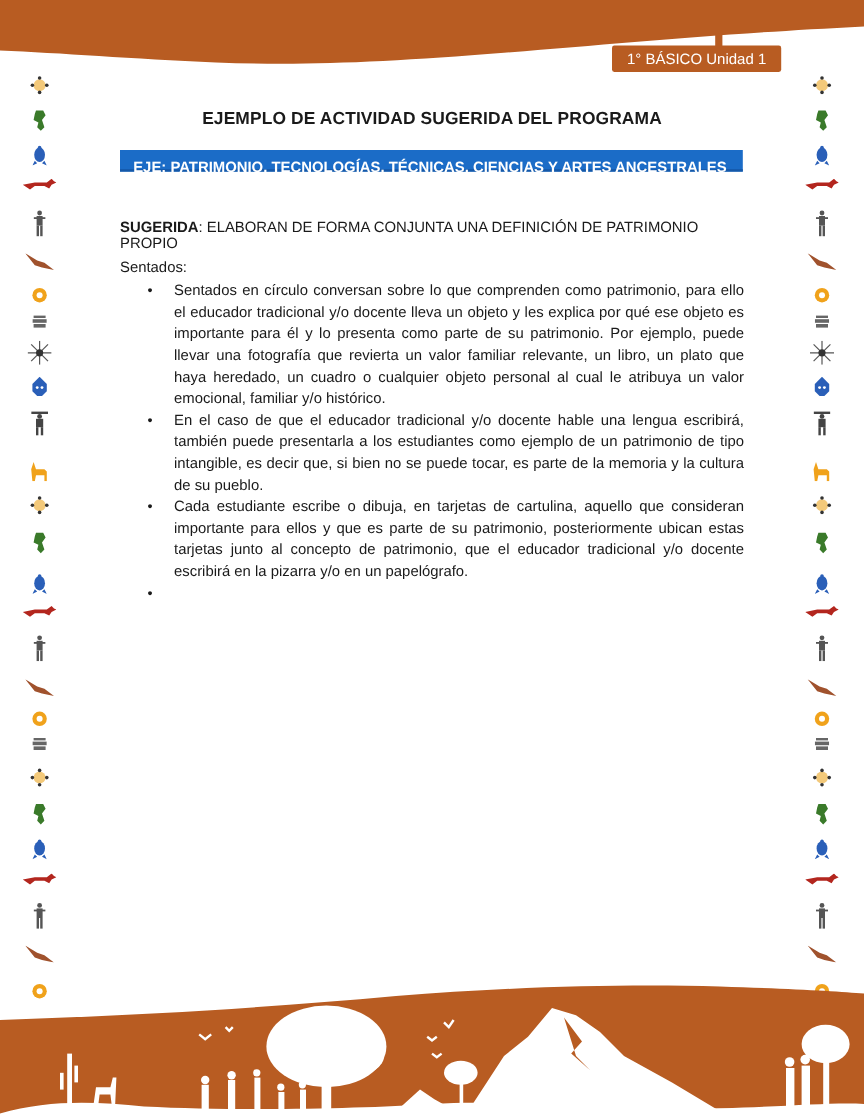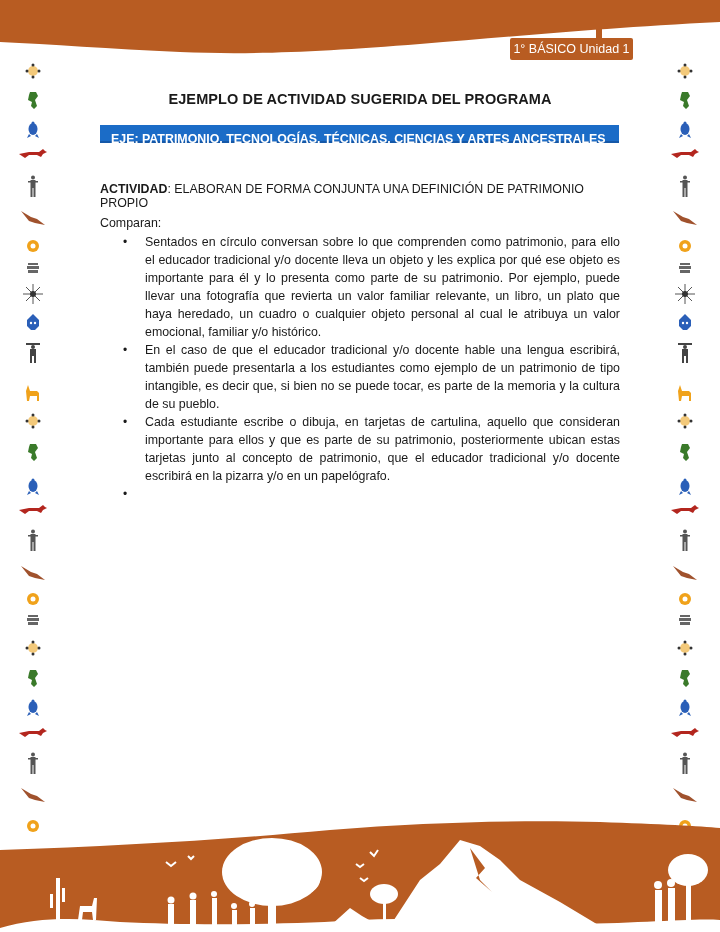--- a/index.html
+++ b/index.html
@@ -4,21 +4,21 @@
 <style>
   html, body { margin: 0; padding: 0; }
   body {
     width: 720px; height: 932px; position: relative; overflow: hidden;
     background: #ffffff;
     font-family: "Liberation Sans", "DejaVu Sans", sans-serif;
     color: #1a1a1a;
   }
   .top-wave { position: absolute; left: 0; top: 0; width: 720px; height: 60px; }
   .grade-badge {
-    position: absolute; left: 510px; top: 38px; width: 123px; height: 22px;
+    position: absolute; left: 510px; top: 38px; width: 141px; height: 22px;
     background: #b85c22; color: #fff; font-size: 12.5px; line-height: 22px;
     text-align: center; border-radius: 2px;
   }
   .grade-stem { position: absolute; left: 596px; top: 28px; width: 6px; height: 12px; background: #b85c22; }
 
   .side-col { position: absolute; top: 0; width: 30px; }
   .side-col.left { left: 18px; }
   .side-col.right { left: 670px; }
   .side-icon { position: absolute; left: 0; width: 30px; height: 22px; display: flex; align-items: center; justify-content: center; }
   .side-icon svg { display: block; }
@@ -427,23 +427,23 @@
       <svg width="14" height="14" viewBox="0 0 14 14">
         <circle cx="7" cy="7" r="6" fill="#f0a21b"></circle>
         <circle cx="7" cy="7" r="2.5" fill="#fff"></circle>
       </svg>
     </div>
   </div>
 
 <div class="doc-title">EJEMPLO DE ACTIVIDAD SUGERIDA DEL PROGRAMA</div>
 <div class="eje-bar">EJE:  PATRIMONIO, TECNOLOGÍAS, TÉCNICAS, CIENCIAS Y ARTES ANCESTRALES</div>
 
-<div class="actividad"><b>ACTIVIDAD</b><span>: </span><span>ELABORAN DE FORMA CONJUNTA UNA DEFINICIÓN DE PATRIMONIO PROPIO</span></div>
-
-<div class="ejemplos-label">Comparan:</div>
+<div class="actividad"><b>SUGERIDA</b><span>: </span><span>ELABORAN DE FORMA CONJUNTA UNA DEFINICIÓN DE PATRIMONIO PROPIO</span></div>
+
+<div class="ejemplos-label">Sentados:</div>
 
 <ul class="examples">
   <li><span class="bullet">•</span><span>Sentados en círculo conversan sobre lo que comprenden como patrimonio, para ello el educador tradicional y/o docente lleva un objeto y les explica por qué ese objeto es importante para él y lo presenta como parte de su patrimonio. Por ejemplo, puede llevar una fotografía que revierta un valor familiar relevante, un libro, un plato que haya heredado, un cuadro o cualquier objeto personal al cual le atribuya un valor emocional, familiar y/o histórico.</span></li>
   <li><span class="bullet">•</span><span>En el caso de que el educador tradicional y/o docente hable una lengua escribirá, también puede presentarla a los estudiantes como ejemplo de un patrimonio de tipo intangible, es decir que, si bien no se puede tocar, es parte de la memoria y la cultura de su pueblo.</span></li>
   <li><span class="bullet">•</span><span>Cada estudiante escribe o dibuja, en tarjetas de cartulina, aquello que consideran importante para ellos y que es parte de su patrimonio, posteriormente ubican estas tarjetas junto al concepto de patrimonio, que el educador tradicional y/o docente escribirá en la pizarra y/o en un papelógrafo.</span></li>
   <li><span class="bullet">•</span></li>
 </ul>
 
 <svg class="footer" viewBox="0 0 720 112" preserveAspectRatio="none">
   <path d="M0,30 C120,26 220,20 330,10 C430,2 520,0 600,2 C660,4 700,6 720,8 V112 H0 Z" fill="#b85c22"></path>

